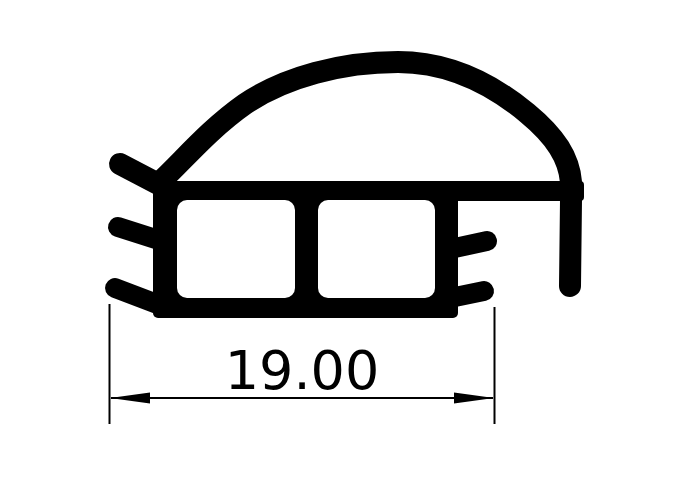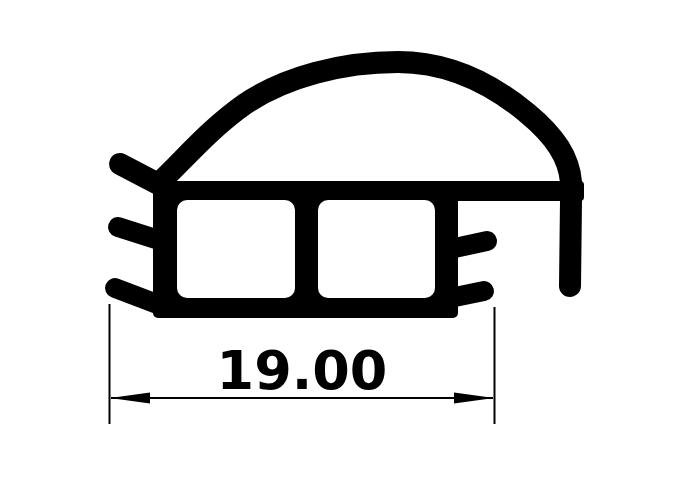--- a/index.html
+++ b/index.html
@@ -7,21 +7,20 @@
     padding: 0;
     background: #ffffff;
     font-family: "DejaVu Sans", "Liberation Sans", sans-serif;
   }
   .canvas {
     position: relative;
     width: 700px;
     height: 491px;
     background: #ffffff;
     overflow: hidden;
-    font-weight: bold;
   }
   .canvas svg {
     position: absolute;
     left: 0;
     top: 0;
     display: block;
   }
   .profile-stroke {
     fill: none;
     stroke: #000000;

